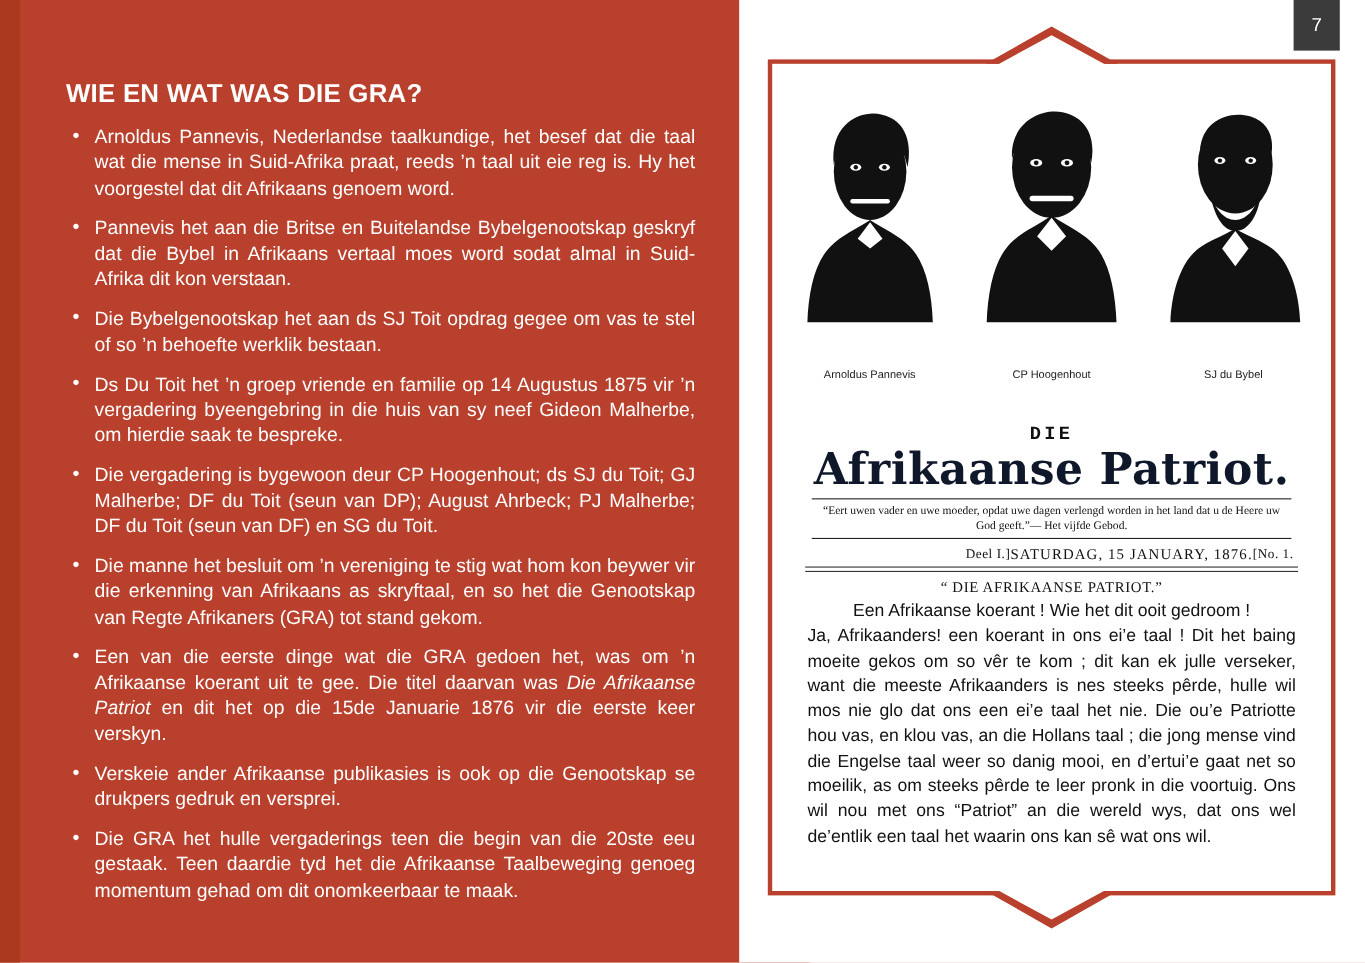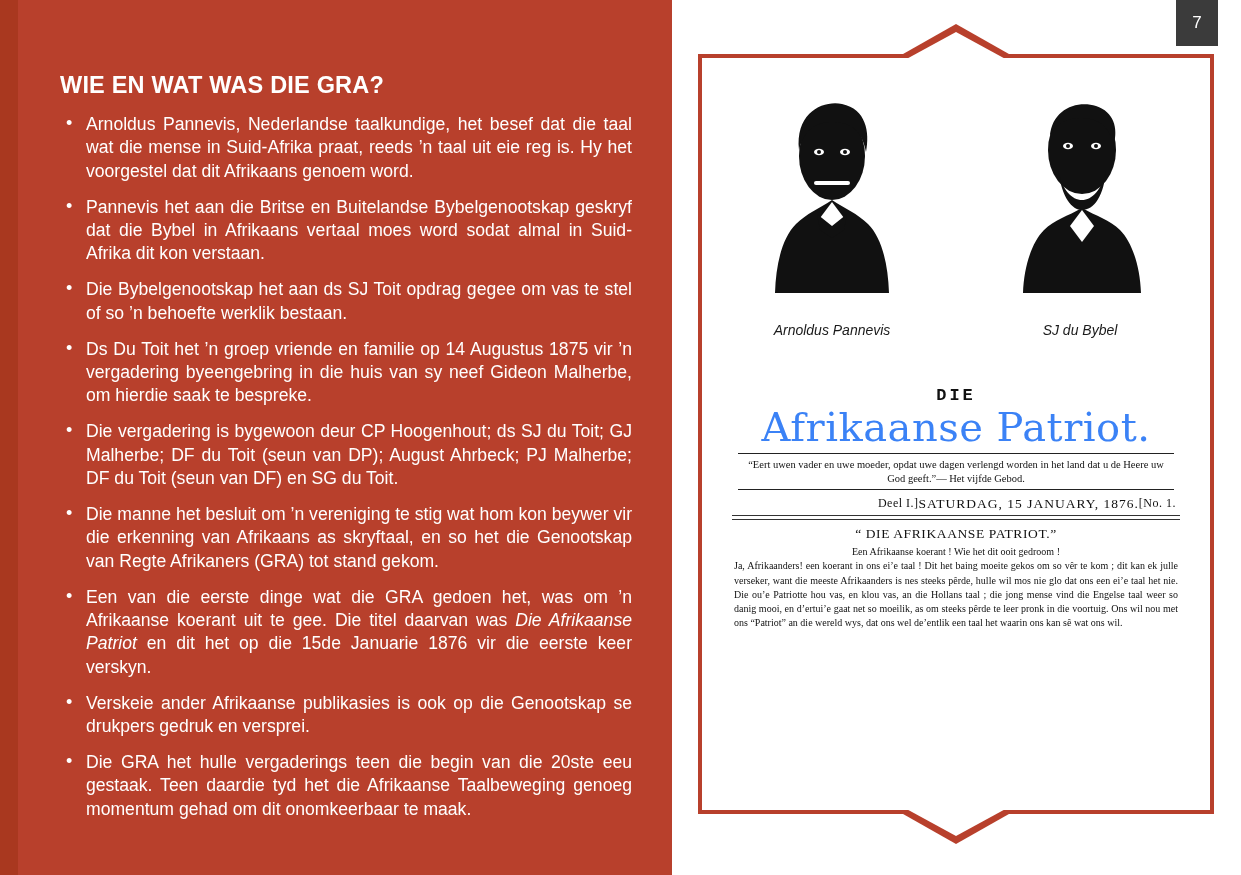--- a/index.html
+++ b/index.html
@@ -174,24 +174,23 @@
     width: 140px;
     text-align: center;
   }
   .portrait-img {
     width: 140px;
     height: 238px;
     position: relative;
     overflow: hidden;
   }
   .portrait-caption {
-    font-size: 14px;
-    font-style: italic;
+    font-size: 10px;
     color: #1a1a1a;
-    margin-top: 6px;
+    margin-top: 20px;
     font-family: "Liberation Sans", sans-serif;
   }
   
   .news {
     position: absolute;
     left: 14px;
     top: 322px;
     right: 14px;
     bottom: 6px;
     color: #111;
@@ -199,25 +198,25 @@
   }
   .news-die {
     font-family: Liberation Mono, monospace;
     font-size: 17px;
     letter-spacing: 3px;
     font-weight: bold;
     margin-bottom: 2px;
   }
   .news-masthead {
     font-family: "DejaVu Serif", serif;
-    font-weight: normal;
+    font-weight: bold;
     font-size: 40px;
     letter-spacing: 0.5px;
     line-height: 1;
-    color: #3b82f6;
+    color: #0f172a;
     margin: 0 0 6px 0;
     white-space: nowrap;
   }
   .rule {
     border: none;
     border-top: 1px solid #222;
     margin: 4px 16px;
   }
   .rule-thin {
     border: none;
@@ -243,22 +242,22 @@
     font-size: 13.5px;
     letter-spacing: 1px;
   }
   .news-subhead {
     font-family: "Liberation Serif", serif;
     font-size: 13.5px;
     letter-spacing: 0.6px;
     margin: 6px 0 3px 0;
   }
   .news-body {
-    font-family: Liberation Serif, serif;
-    font-size: 10px;
+    font-family: Liberation Sans, sans-serif;
+    font-size: 16px;
     line-height: 1.42;
     text-align: justify;
     padding: 0 12px;
     color: #111;
   }
   .news-body .first-line { text-align: center; display: block; }
 </style>
 </head>
 <body>
 
@@ -310,20 +309,39 @@
                   <ellipse cx="83" cy="74" rx="5" ry="3.2" fill="#fff"></ellipse>
                   <ellipse cx="57" cy="74" rx="2" ry="2"></ellipse>
                   <ellipse cx="83" cy="74" rx="2" ry="2"></ellipse>
                   <rect x="52" y="103" width="36" height="4" rx="2" fill="#fff"></rect>
                 </g>
               </svg>
             </div>
             <div class="portrait-caption">Arnoldus Pannevis</div>
           </div>
 
+          <div class="portrait">
+            <div class="portrait-img">
+              <svg viewBox="0 0 140 238" width="140" height="238" aria-hidden="true">
+                <g fill="#111">
+                  <ellipse cx="70" cy="74" rx="36" ry="46"></ellipse>
+                  <path d="M34 66 C32 34 60 20 80 24 C104 29 110 50 106 70 C100 46 88 40 70 40 C52 40 40 48 34 66 Z"></path>
+                  <path d="M70 118 C56 128 40 134 30 146 C18 160 12 186 11 215 L129 215 C128 186 122 160 110 146 C100 134 84 128 70 118 Z"></path>
+                  <path d="M70 120 L56 138 L70 158 L84 138 Z" fill="#fff"></path>
+                  <path d="M52 132 L70 150 L88 132 L84 154 L70 164 L56 154 Z"></path>
+                  <ellipse cx="56" cy="70" rx="5.5" ry="3.4" fill="#fff"></ellipse>
+                  <ellipse cx="84" cy="70" rx="5.5" ry="3.4" fill="#fff"></ellipse>
+                  <ellipse cx="56" cy="70" rx="2.2" ry="2.2"></ellipse>
+                  <ellipse cx="84" cy="70" rx="2.2" ry="2.2"></ellipse>
+                  <rect x="50" y="100" width="40" height="5" rx="2.5" fill="#fff"></rect>
+                </g>
+              </svg>
+            </div>
+            <div class="portrait-caption">CP Hoogenhout</div>
+          </div>
 
           <div class="portrait">
             <div class="portrait-img">
               <svg viewBox="0 0 140 238" width="140" height="238" aria-hidden="true">
                 <g fill="#111">
                   <ellipse cx="72" cy="72" rx="34" ry="44"></ellipse>
                   <path d="M40 58 C42 32 66 22 86 28 C104 34 108 50 104 66 C98 46 86 40 70 40 C56 40 46 46 40 58 Z"></path>
                   <path d="M48 92 C52 120 62 132 72 132 C84 132 94 118 96 92 C92 112 82 122 72 122 C62 122 52 112 48 92 Z"></path>
                   <path d="M72 130 C58 138 44 142 34 152 C22 164 14 188 13 215 L131 215 C130 188 122 164 110 152 C100 142 86 138 72 130 Z"></path>
                   <path d="M72 132 L60 148 L72 164 L84 148 Z" fill="#fff"></path>

